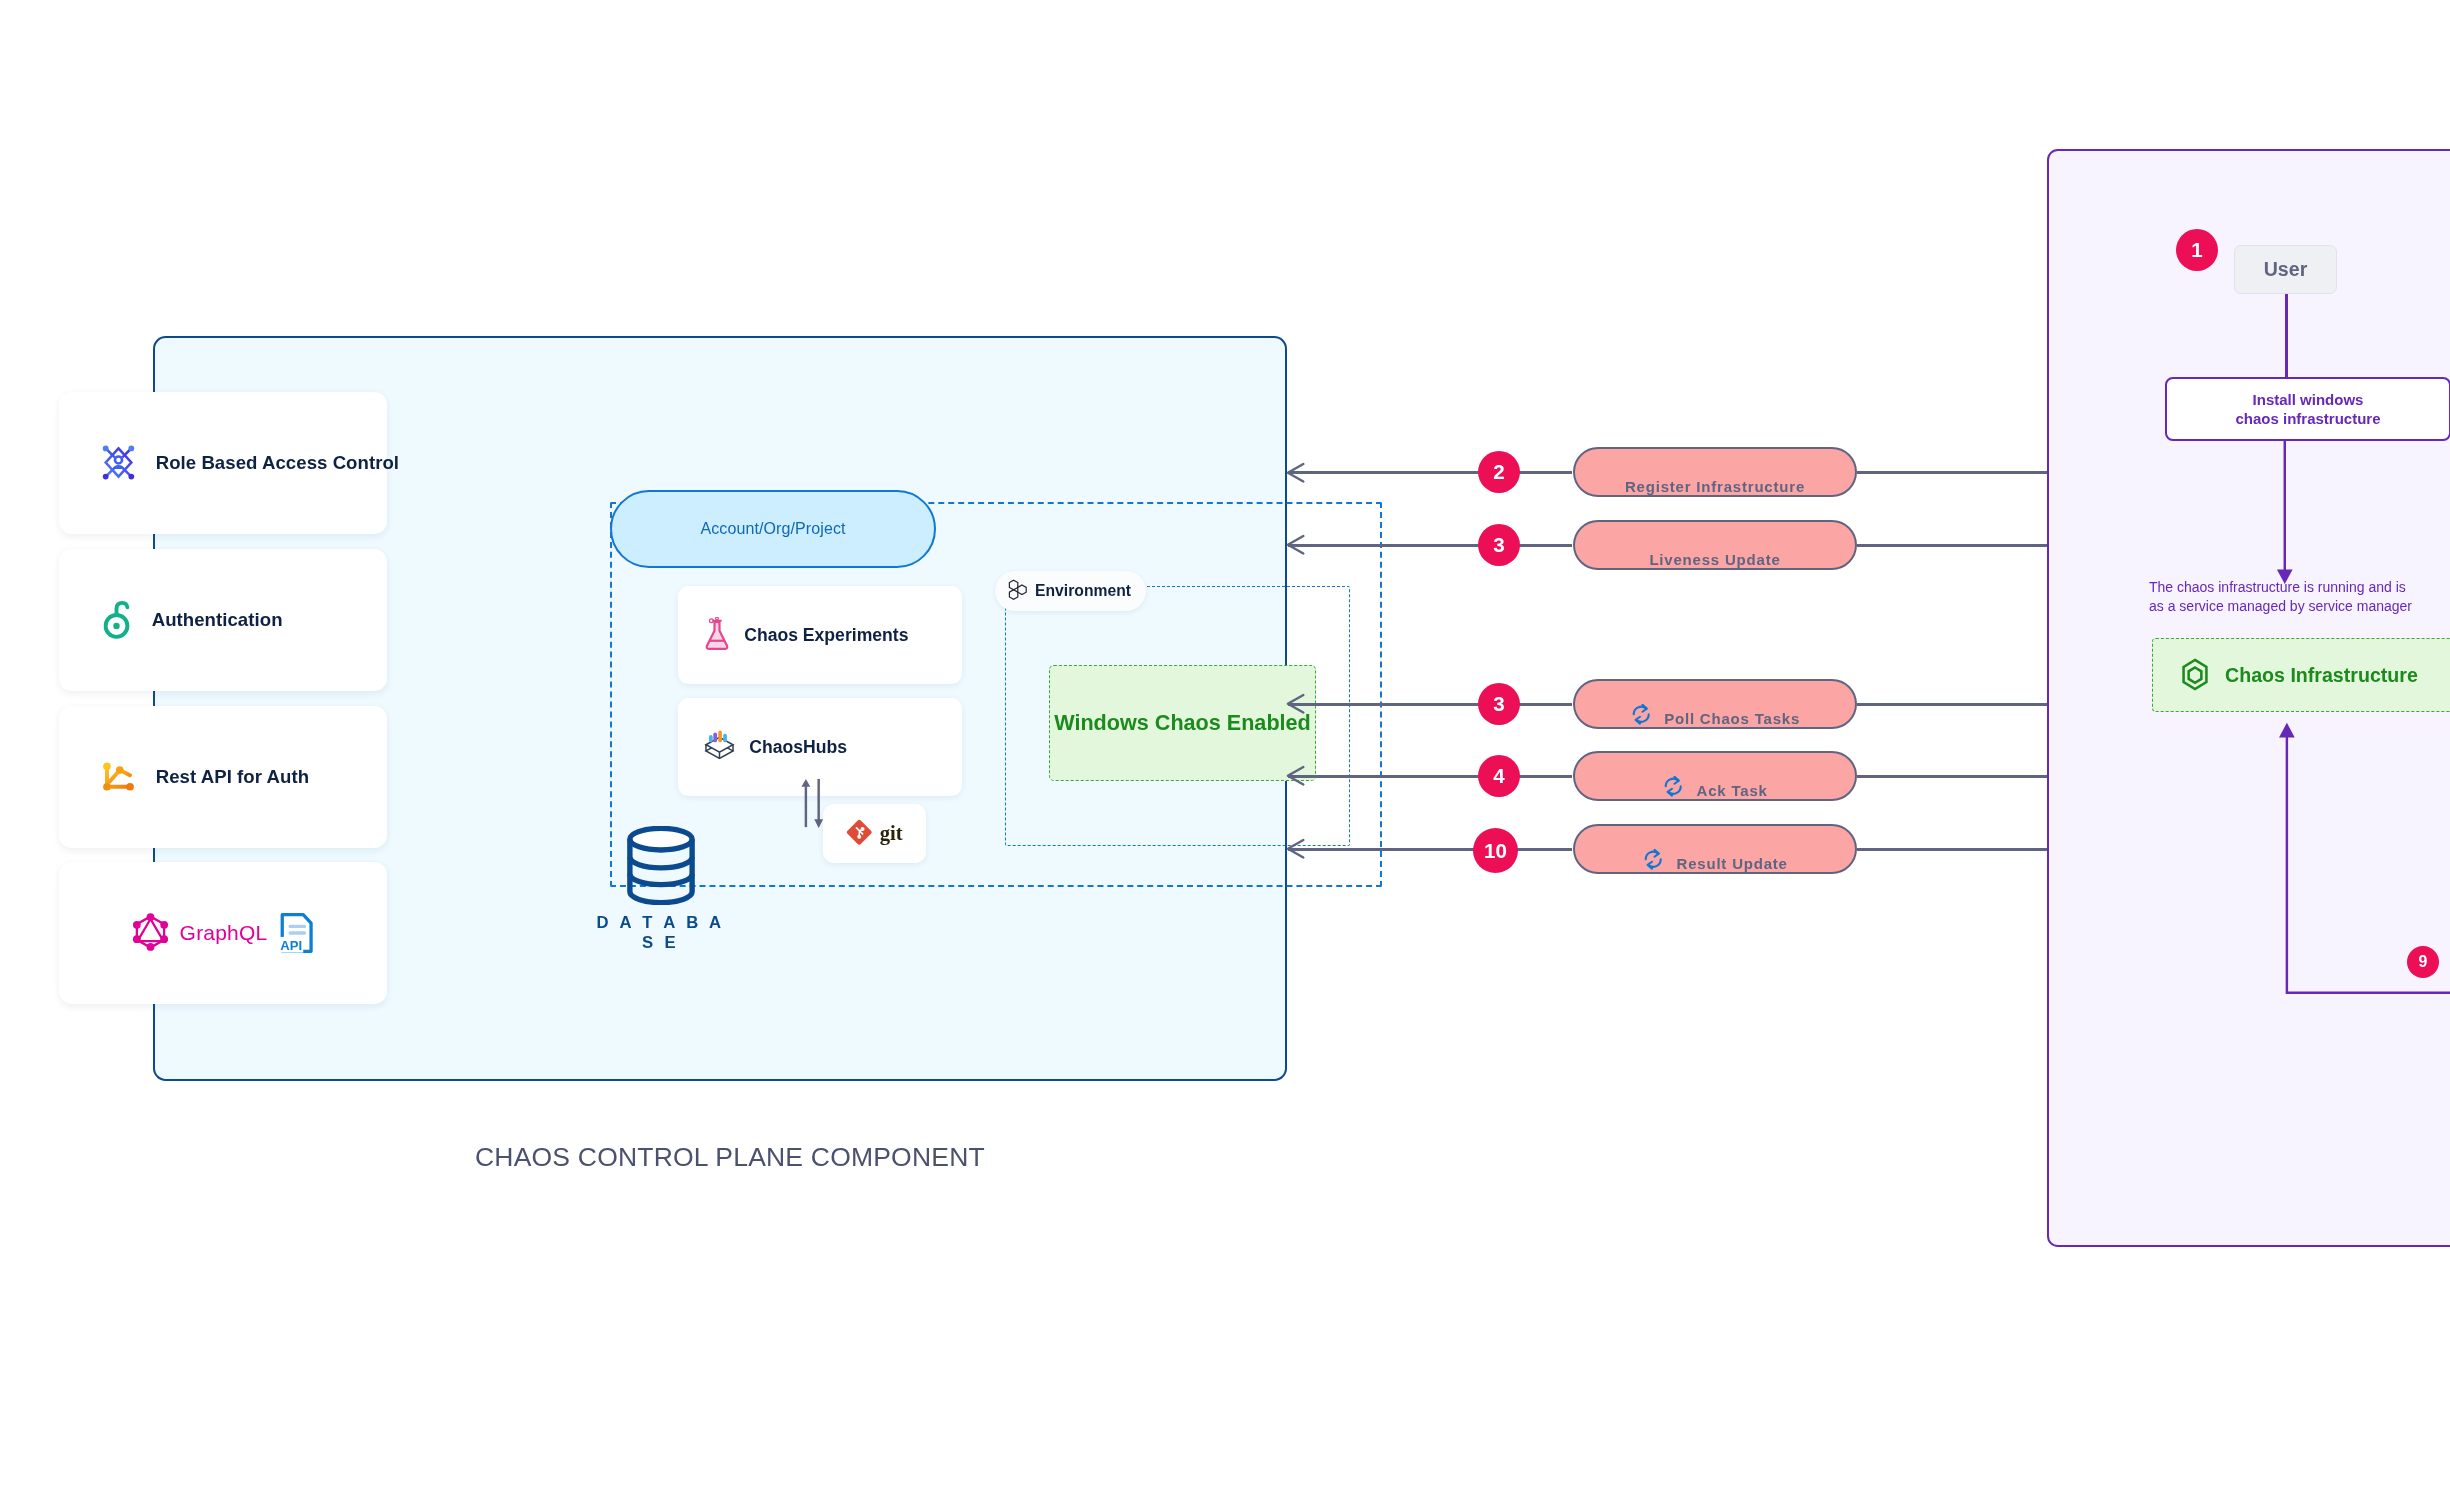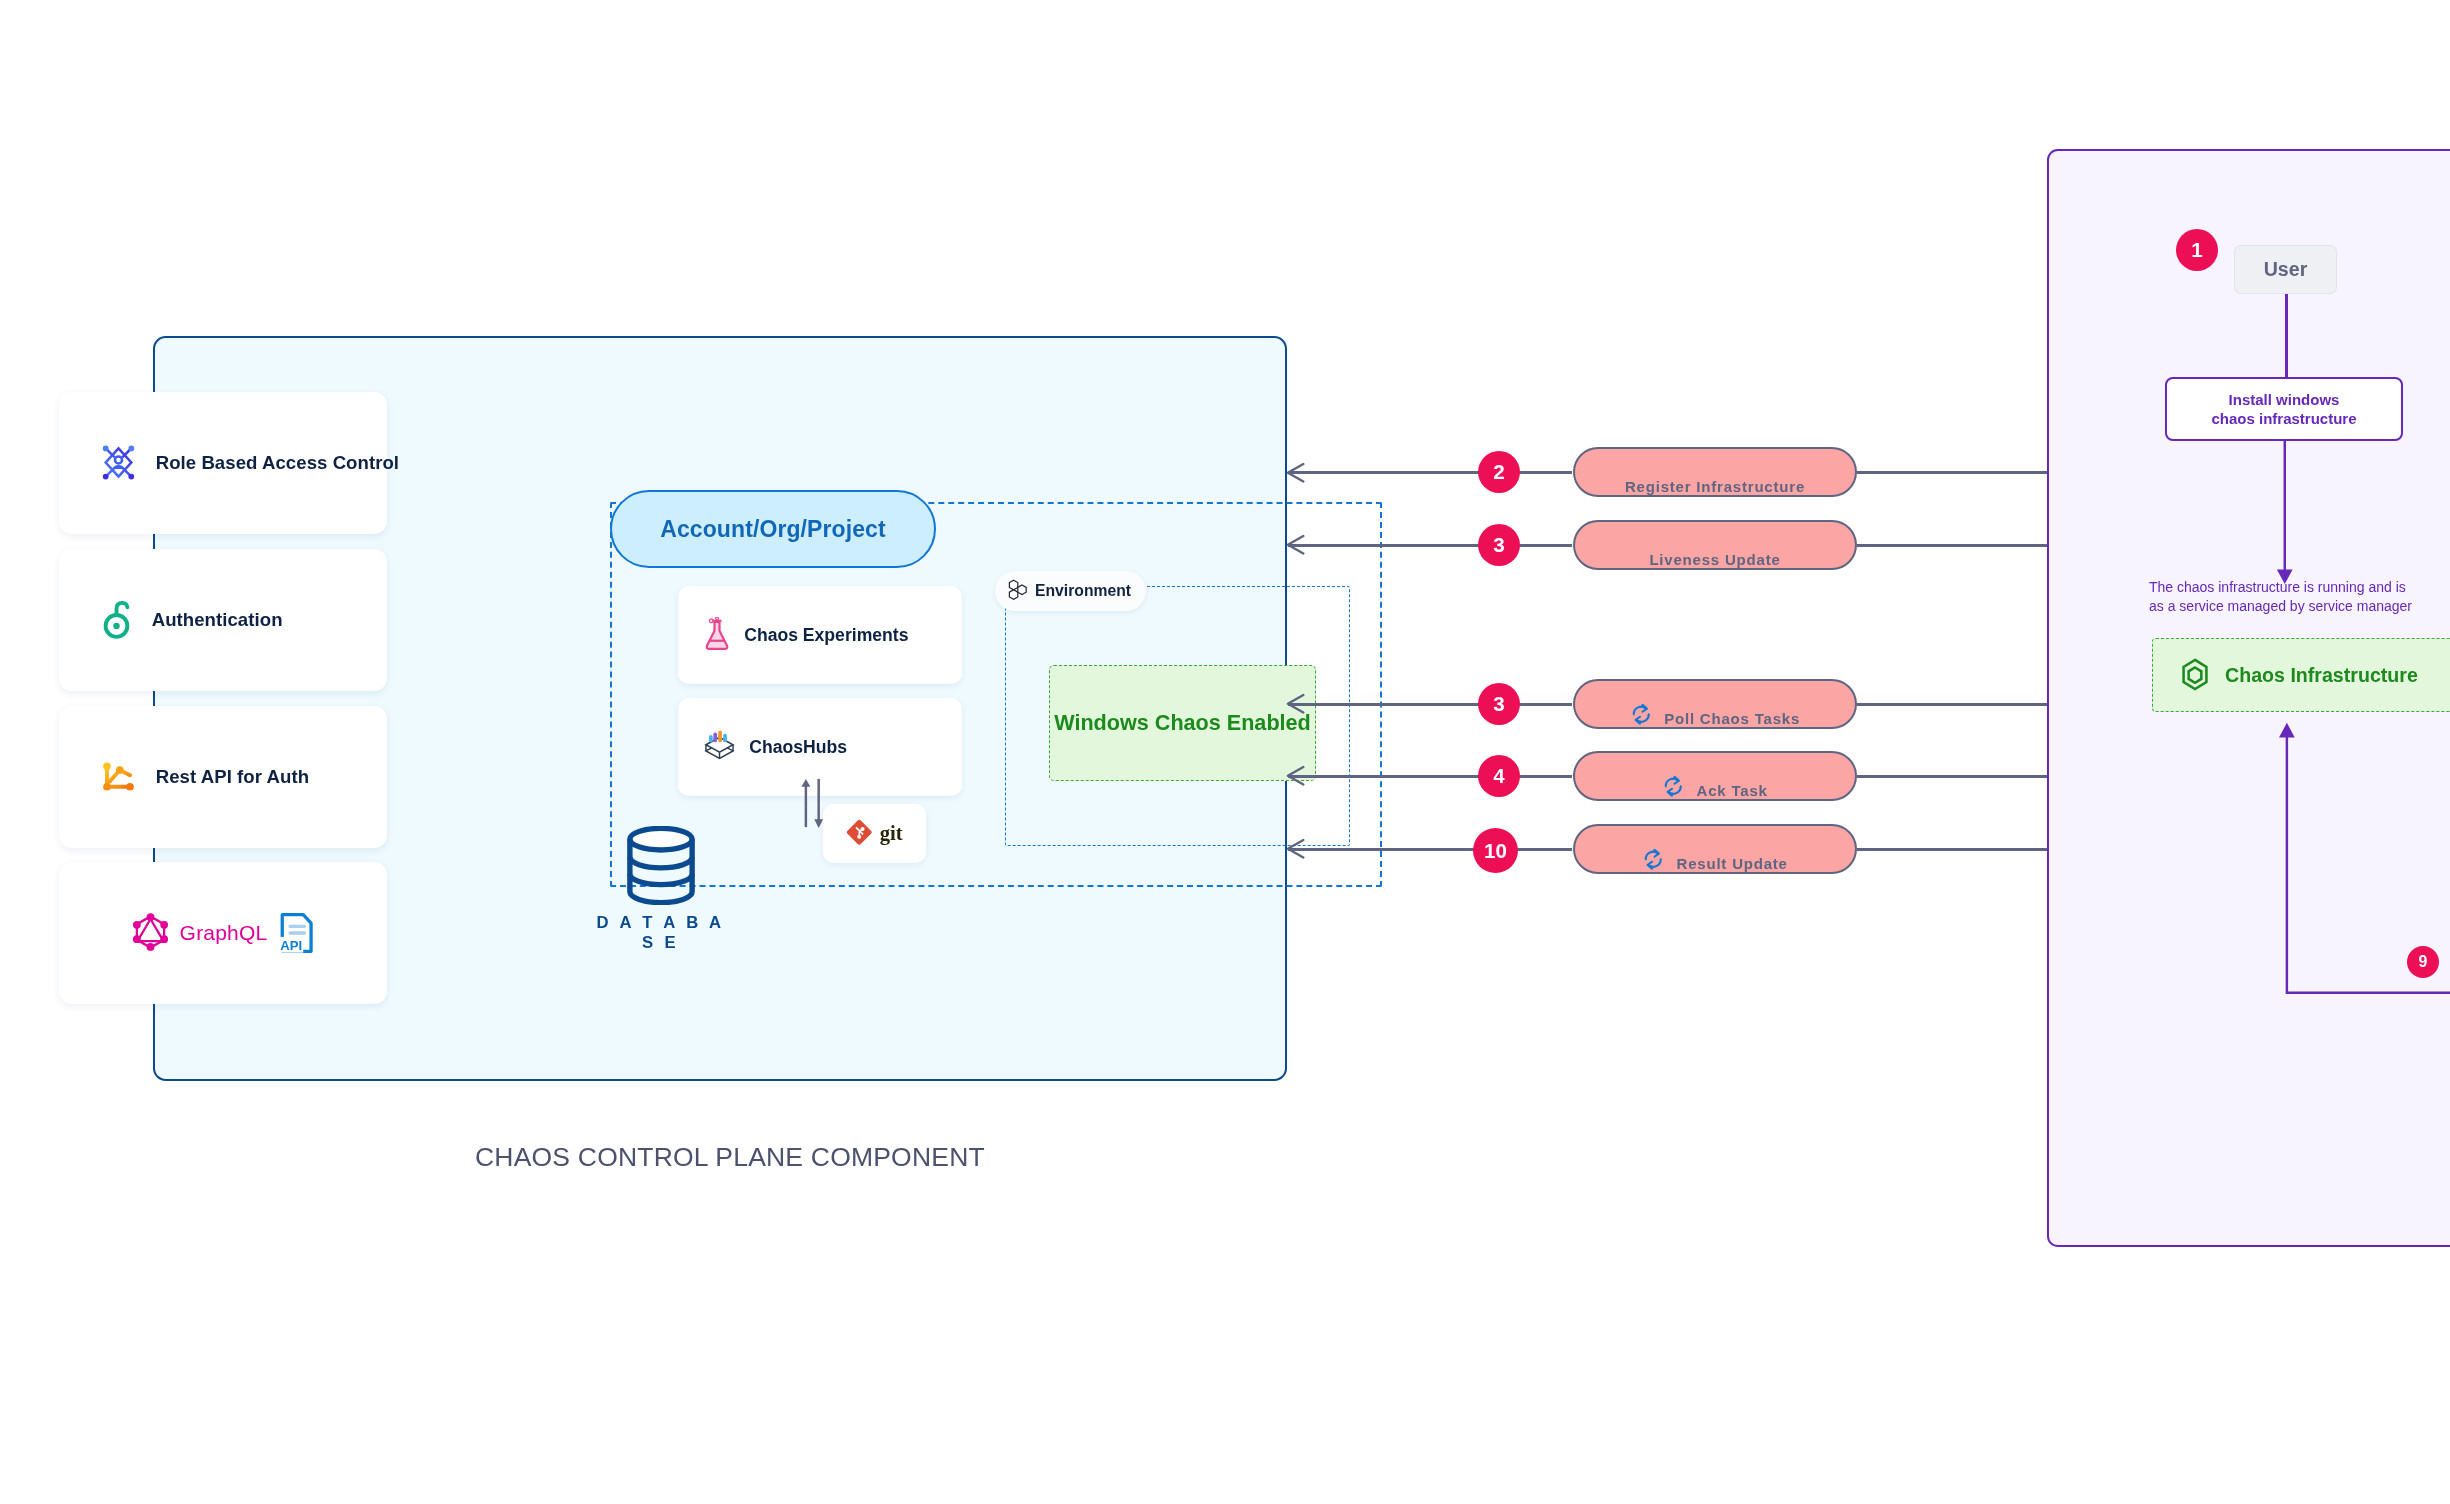--- a/index.html
+++ b/index.html
@@ -15,21 +15,21 @@
       display:flex;align-items:center;padding-left:39px;box-sizing:border-box;gap:16.7px;}
   .feature-label{font-size:18.6px;font-weight:700;color:#0e2244;letter-spacing:0.05px;white-space:nowrap;}
   .ico{flex:0 0 auto;display:block;}
 
   
   #aop-dashed{left:610px;top:502px;width:772px;height:385px;
       border:2px dashed #1277d4;border-radius:2px;box-sizing:border-box;}
   #aop-pill{left:610px;top:490px;width:326px;height:78px;background:#cdeeff;
       border:2.5px solid #1277d4;border-radius:39px;display:flex;align-items:center;
       justify-content:center;box-sizing:border-box;}
-  #aop-pill span{font-size:23px;font-weight:700;color:#1167b8;letter-spacing:0.1px;}
+  #aop-pill span{font-size:16px;font-weight:400;color:#1167b8;letter-spacing:0.1px;}
 
   .inner-card{position:absolute;background:#fff;border-radius:10.8px;
       box-shadow:0 2px 6.9px rgba(16,40,80,.07);display:flex;align-items:center;
       padding-left:23.5px;box-sizing:border-box;gap:12.7px;text-align:right;}
   .inner-label{font-size:17.6px;font-weight:700;color:#0e2244;white-space:nowrap;}
 
   
   #env-dashed{left:1005px;top:586px;width:345px;height:260px;
       border:1.5px dashed #1277d4;border-radius:2px;box-sizing:border-box;}
   #env-pill{left:995px;top:571px;height:40px;background:#fbfcfe;border-radius:20.6px;
@@ -312,21 +312,21 @@
 
 <div class="abs" id="right-panel"></div>
 
 <div class="abs badge" style="left:2176px;top:229px">1</div>
 <div class="abs" id="user-box">
   <span>User</span>
 </div>
 
 <div class="abs vline" style="left:2285px;top:294px;height:83px"></div>
 
-<div class="abs pbox" style="left:2165px;top:377px;width:238px;height:64px">
+<div class="abs pbox" style="left:2165px;top:377px;width:286px;height:64px">
   <span>
     <span>Install windows</span><br>
     <span>chaos infrastructure</span>
   </span>
 </div>
 
 <svg class="abs" style="left:2272px;top:441px" width="26.5" height="147" viewBox="0 0 54 300">
   <path d="M26 0 L26 270" stroke="#6528b8" stroke-width="5"></path>
   <path d="M26 292 L10 262 L42 262 Z" fill="#6528b8"></path>
 </svg>

